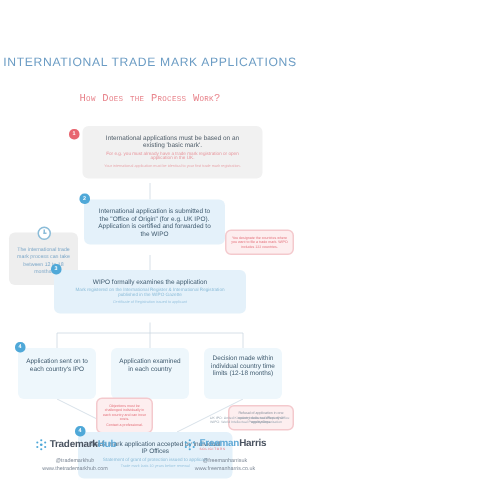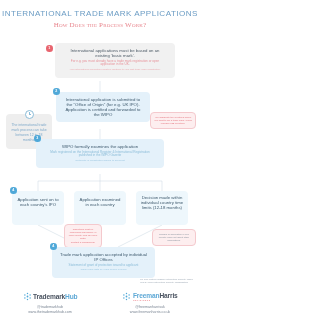--- a/index.html
+++ b/index.html
@@ -19,27 +19,28 @@
     background: #ffffff;
   }
 
   
   .header { padding-top: 9px; text-align: center; }
   .title {
     font-size: 8.1px;
     letter-spacing: .45px;
     color: #6b9cc4;
     font-weight: normal;
+    margin-top: 28px;
   }
   .subtitle {
-    margin-top: 3px;
+    margin-top: 16px;
     font-size: 7px;
     letter-spacing: .2px;
     color: #e8848c;
-    font-family: Liberation Serif, serif;
+    font-family: Liberation Mono, monospace;
     font-variant: small-caps;
   }
 
   
   .flow { position: relative; width: 200px; height: 245px; }
 
   .connectors { position: absolute; left: 0; top: 0; }
 
   .node {
     position: absolute;

